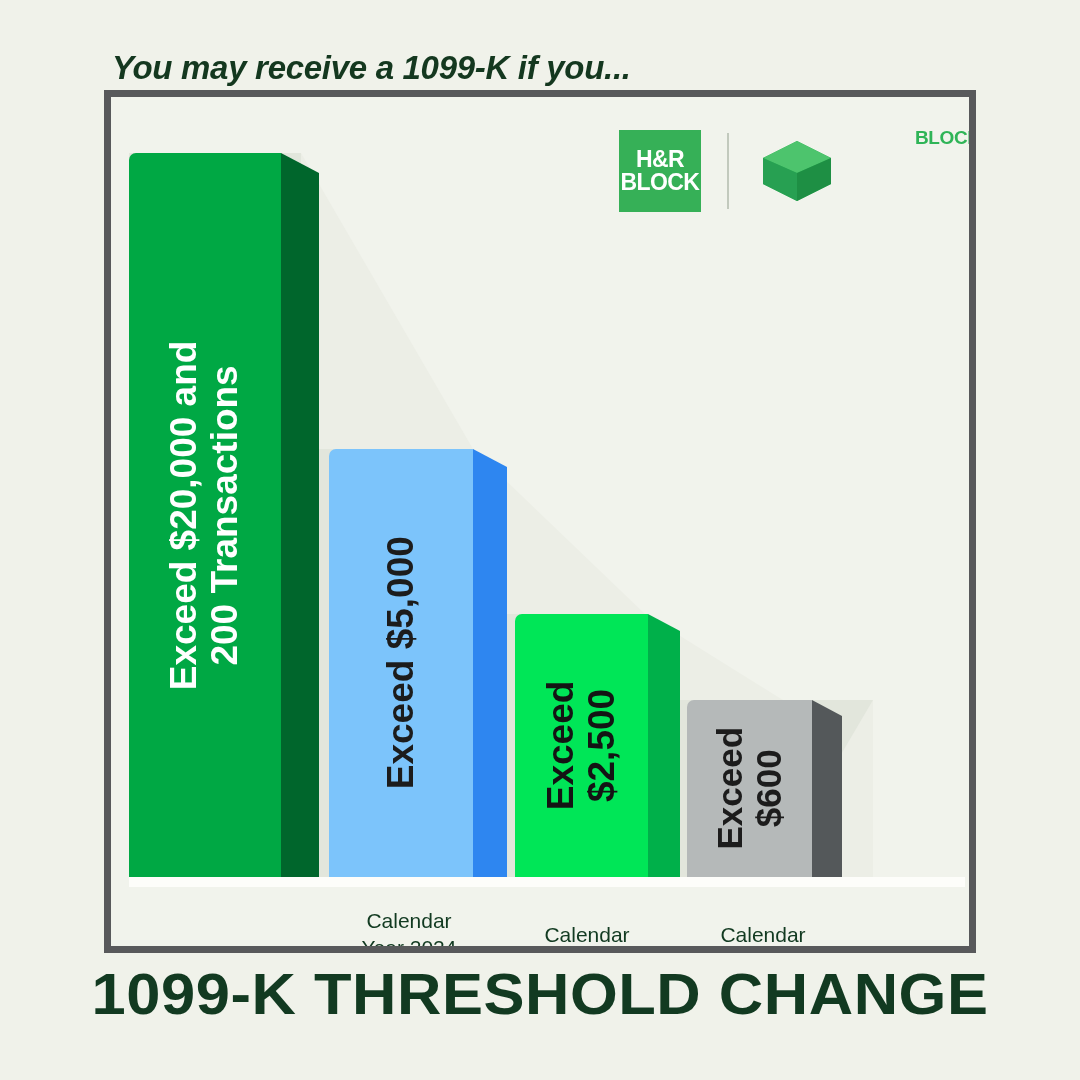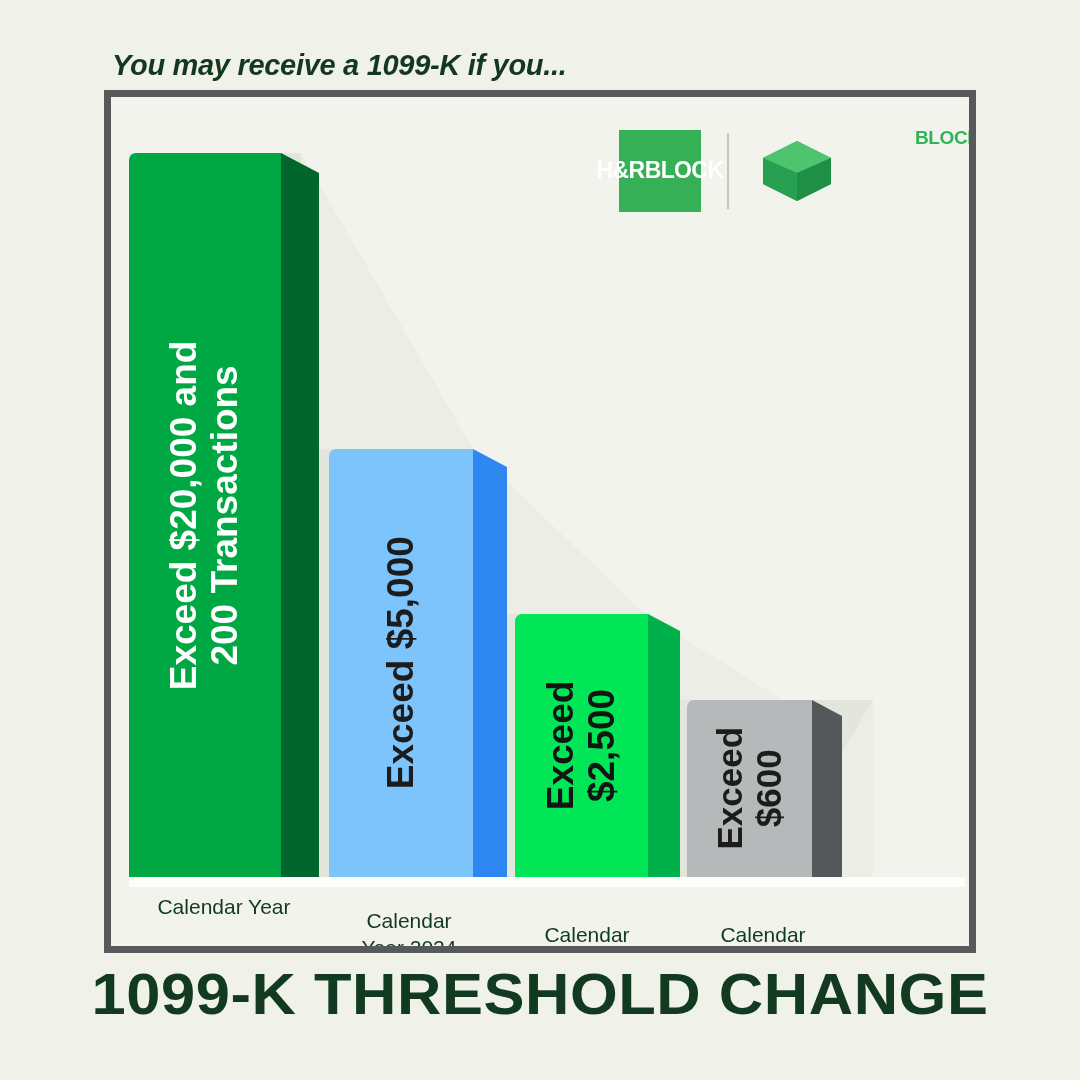--- a/index.html
+++ b/index.html
@@ -13,21 +13,21 @@
     font-family: "Liberation Sans", sans-serif;
     overflow: hidden;
     position: relative;
   }
 
   
   .headline {
     position: absolute;
     left: 112px;
     top: 49px;
-    font-size: 29px;
+    font-size: 33px;
     font-weight: bold;
     font-style: italic;
     color: #14381f;
     letter-spacing: -0.3px;
     white-space: nowrap;
   }
 
   
   .panel {
     position: absolute;
@@ -63,21 +63,21 @@
     height: 82px;
     display: flex;
     align-items: center;
     gap: 0;
   }
   .hrb-mark {
     width: 82px;
     height: 82px;
     background: #36b057;
     display: flex;
-    flex-direction: row;
+    flex-direction: column;
     align-items: center;
     justify-content: center;
     line-height: 1.02;
   }
   .hrb-mark span {
     color: #ffffff;
     font-weight: bold;
     font-size: 23px;
     letter-spacing: -0.6px;
   }
@@ -265,21 +265,20 @@
         <div class="bar-label-inner" style="color:#1c1c1c; font-size:35px;">
           <div>Exceed</div>
           <div>$600</div>
         </div>
       </div>
     </div>
 
     <div class="baseline"></div>
 
     <div class="cat-label" style="left:18px; top:796px; width:190px;">
-      <div>Calendar Year</div>
     </div>
 
     <div class="cat-label" style="left:218px; top:810px; width:160px;">
       <div>Calendar</div>
       <div>Year 2024</div>
     </div>
 
     <div class="cat-label" style="left:396px; top:824px; width:160px;">
       <div>Calendar</div>
       <div>Year 2025</div>

